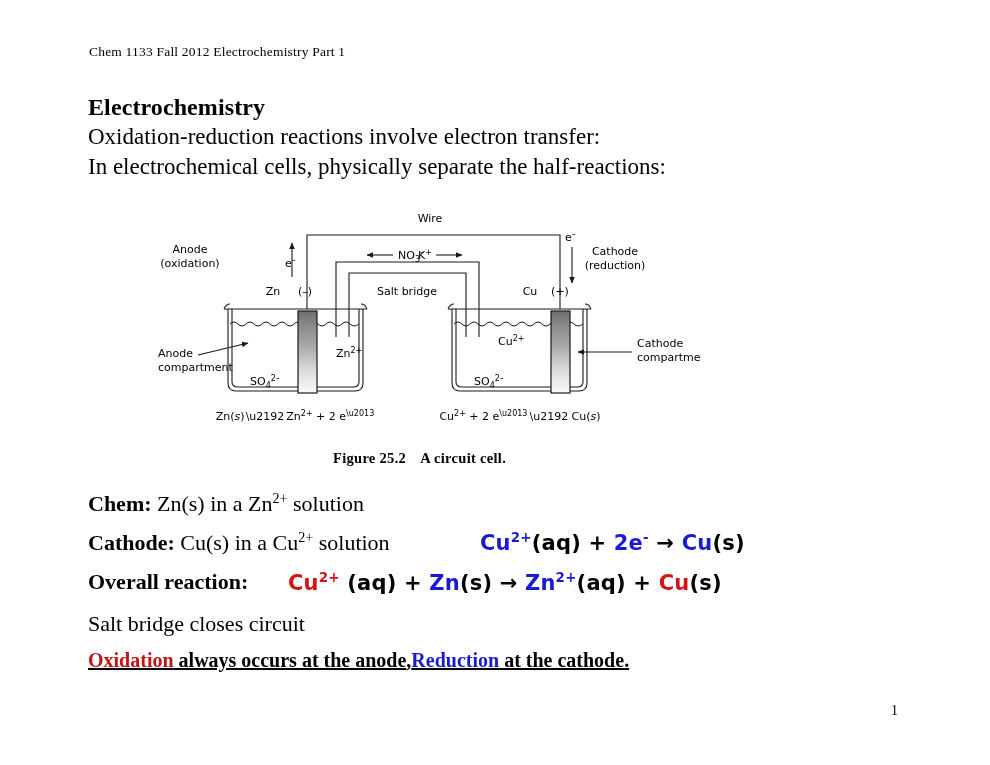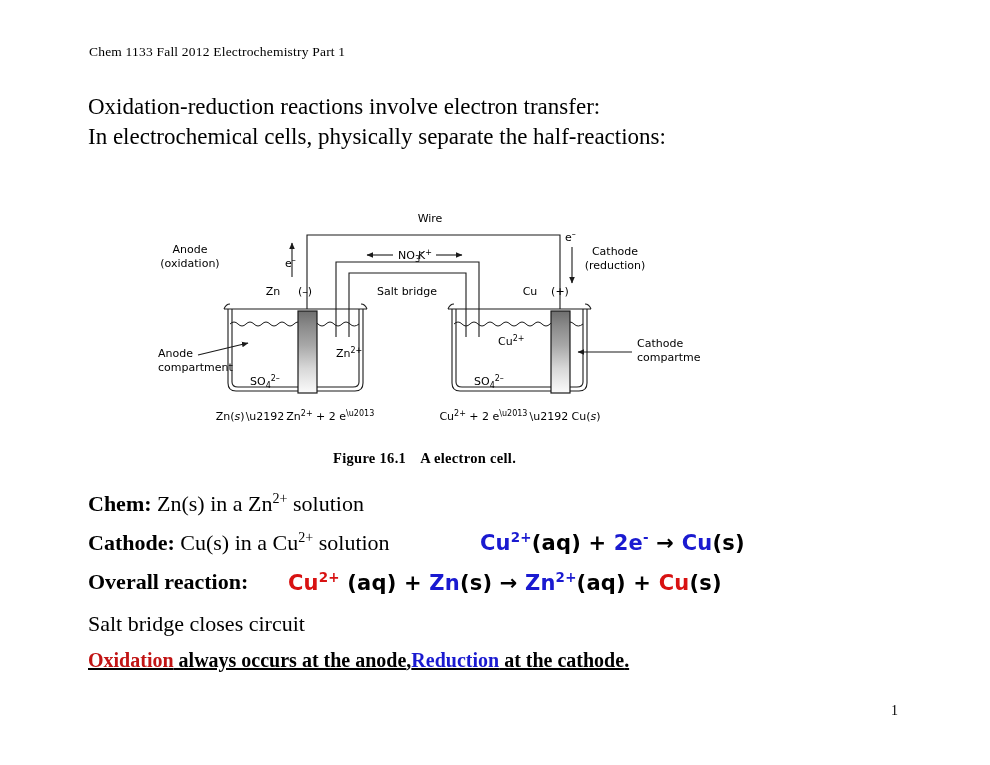--- a/index.html
+++ b/index.html
@@ -165,20 +165,21 @@
   }
 </style>
 </head>
 <body>
 
 <div class="slide">
 
   <div class="running-head">Chem 1133 Fall 2012 Electrochemistry Part 1</div>
 
   <div class="title-block">
+    <div class="line-title">Electrochemistry</div>
     <div class="line-sub">Oxidation-reduction reactions involve  electron transfer:</div>
     <div class="line-sub"><span>In electrochemical cells, </span><span class="ital">physically separate</span><span> the half-reactions:</span></div>
   </div>
 
   <div class="figure-wrap">
     <svg width="560" height="245" viewBox="0 0 560 245" xmlns="http://www.w3.org/2000/svg">
       <defs>
         <linearGradient id="electrodeGrad" x1="0" y1="0" x2="0" y2="1">
           <stop offset="0%" stop-color="#6e6e6e"></stop>
           <stop offset="18%" stop-color="#8a8a8a"></stop>
@@ -266,21 +267,21 @@
       <text class="fg-text" x="110" y="180" font-size="11"><tspan>SO</tspan><tspan dy="3" font-size="8">4</tspan><tspan dy="-7" font-size="8">2–</tspan></text>
 
       <text class="fg-text" x="334" y="180" font-size="11"><tspan>SO</tspan><tspan dy="3" font-size="8">4</tspan><tspan dy="-7" font-size="8">2–</tspan></text>
 
       <text class="fg-text" x="155" y="215" font-size="11" text-anchor="middle"><tspan>Zn(</tspan><tspan font-style="italic">s</tspan><tspan>)</tspan><tspan dx="1">\u2192</tspan><tspan dx="2">Zn</tspan><tspan dy="-4" font-size="8">2+</tspan><tspan dy="4"> + 2 e</tspan><tspan dy="-4" font-size="8">\u2013</tspan></text>
 
       <text class="fg-text" x="380" y="215" font-size="11" text-anchor="middle"><tspan>Cu</tspan><tspan dy="-4" font-size="8">2+</tspan><tspan dy="4"> + 2 e</tspan><tspan dy="-4" font-size="8">\u2013</tspan><tspan dy="4" dx="2">\u2192 Cu(</tspan><tspan font-style="italic">s</tspan><tspan>)</tspan></text>
     </svg>
   </div>
 
-  <div class="fig-caption"><span>Figure 16.1</span><span class="gap"></span><span>A electron cell.</span></div>
+  <div class="fig-caption"><span>Figure 25.2</span><span class="gap"></span><span>A circuit cell.</span></div>
 
   <div class="eq-rows">
 
     <div class="eq-row">
       <span class="eq-label"><b>Chem:</b><span> Zn(s) in a Zn</span><span class="sup">2+</span><span> solution</span></span>
     </div>
 
     <div class="eq-row">
       <span class="eq-label"><b>Cathode:</b><span> Cu(s) in a Cu</span><span class="sup">2+</span><span> solution</span></span>
       <span class="eq-chem eq-cathode-chem"><span class="blue">Cu</span><span class="blue sup">2+</span><span class="blk">(aq)</span><span class="blk"> + </span><span class="blue">2e</span><span class="blue sup">-</span><span class="blk">  →  </span><span class="blue"> Cu</span><span class="blk">(s)</span></span>

